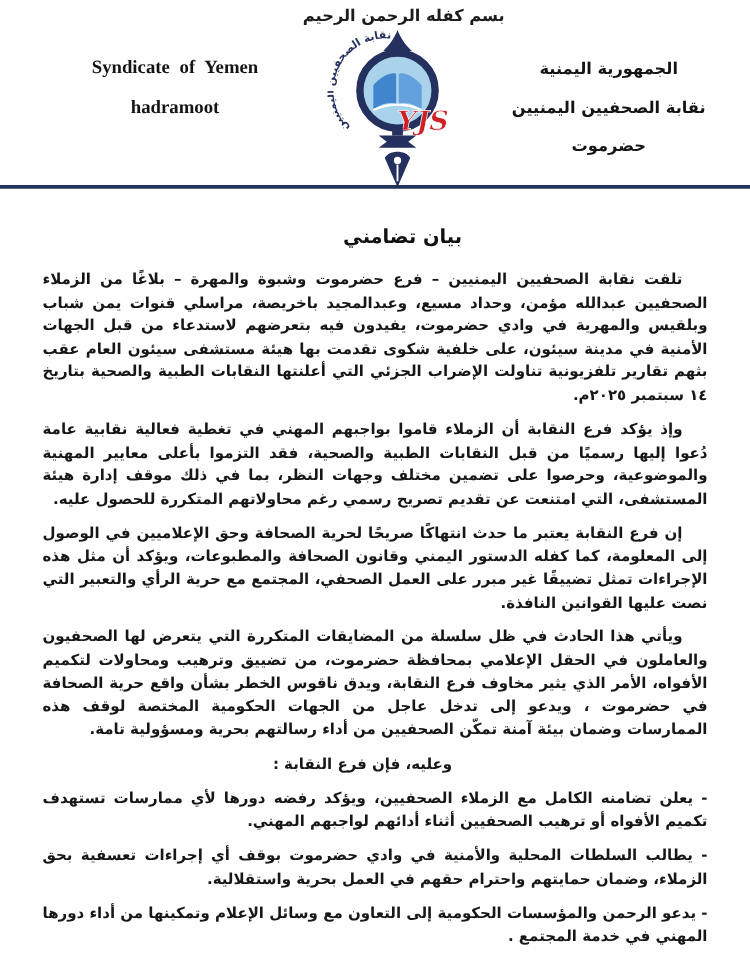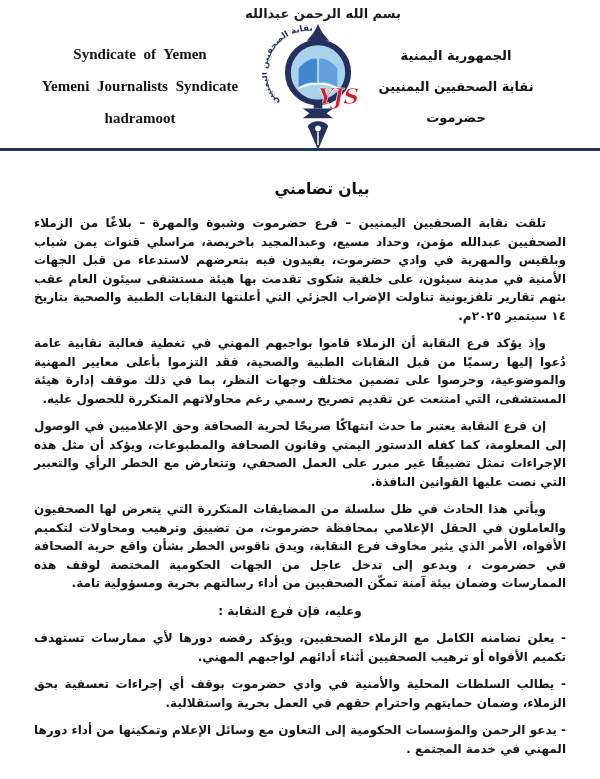--- a/index.html
+++ b/index.html
@@ -13,21 +13,21 @@
   .bismillah{
     position:absolute;top:6px;left:0;right:0;padding-left:46px;
     text-align:center;font-weight:bold;font-size:13px;direction:rtl;color:#1c1c1c;
   }
   .hdr-en{
     position:absolute;top:46px;left:26px;width:228px;text-align:center;
     font-family:"Liberation Serif",serif;font-weight:bold;font-size:15px;color:#141414;
   }
   .hdr-en .ln{margin-bottom:15px;word-spacing:4px;}
   .hdr-ar{
-    position:absolute;top:48px;right:39px;width:210px;text-align:center;
+    position:absolute;top:48px;right:8px;width:210px;text-align:center;
     font-weight:bold;font-size:13px;direction:rtl;color:#141414;
   }
   .hdr-ar .ln{margin-bottom:16px;}
   .logo-header{position:absolute;top:23px;left:262px;width:112px;height:129px;z-index:2;}
   .rule{position:absolute;bottom:0;left:0;right:0;height:3px;background:#22345c;}
   
   .title{
     text-align:center;font-weight:bold;font-size:15.5px;direction:rtl;
     margin:29px 0 16px;padding-left:44px;color:#111;
   }
@@ -39,25 +39,24 @@
   .body p{margin:0 0 9px;text-indent:20px;}
   .body p.intro{text-align:center;margin-bottom:9px;}
   .body p.bullet{text-indent:0;}
 </style>
 </head>
 <body>
 
 <div class="page">
 
   <div class="header">
-    <div class="bismillah">بسم الله الرحمن عبدالله</div>
+    <div class="bismillah">بسم كفله الرحمن الرحيم</div>
 
     <div class="hdr-en">
       <div class="ln">Syndicate of Yemen</div>
-      <div class="ln">Yemeni Journalists Syndicate</div>
       <div class="ln">hadramoot</div>
     </div>
 
     <div class="hdr-ar">
       <div class="ln">الجمهورية اليمنية</div>
       <div class="ln">نقابة الصحفيين اليمنيين</div>
       <div class="ln">حضرموت</div>
     </div>
 
     <svg class="logo-header" viewBox="0 0 104 120">
@@ -79,21 +78,21 @@
     </svg>
 
     <div class="rule"></div>
   </div>
 
   <div class="title">بيان تضامني</div>
 
   <div class="body">
     <p>تلقت نقابة الصحفيين اليمنيين – فرع حضرموت وشبوة والمهرة – بلاغًا من الزملاء الصحفيين عبدالله مؤمن، وحداد مسيع، وعبدالمجيد باخريصة، مراسلي قنوات يمن شباب وبلقيس والمهرية في وادي حضرموت، يفيدون فيه بتعرضهم لاستدعاء من قبل الجهات الأمنية في مدينة سيئون، على خلفية شكوى تقدمت بها هيئة مستشفى سيئون العام عقب بثهم تقارير تلفزيونية تناولت الإضراب الجزئي التي أعلنتها النقابات الطبية والصحية بتاريخ ١٤ سبتمبر ٢٠٢٥م.</p>
     <p>وإذ يؤكد فرع النقابة أن الزملاء قاموا بواجبهم المهني في تغطية فعالية نقابية عامة دُعوا إليها رسميًا من قبل النقابات الطبية والصحية، فقد التزموا بأعلى معايير المهنية والموضوعية، وحرصوا على تضمين مختلف وجهات النظر، بما في ذلك موقف إدارة هيئة المستشفى، التي امتنعت عن تقديم تصريح رسمي رغم محاولاتهم المتكررة للحصول عليه.</p>
-    <p>إن فرع النقابة يعتبر ما حدث انتهاكًا صريحًا لحرية الصحافة وحق الإعلاميين في الوصول إلى المعلومة، كما كفله الدستور اليمني وقانون الصحافة والمطبوعات، ويؤكد أن مثل هذه الإجراءات تمثل تضييقًا غير مبرر على العمل الصحفي، وتتعارض مع الخطر الرأي والتعبير التي نصت عليها القوانين النافذة.</p>
+    <p>إن فرع النقابة يعتبر ما حدث انتهاكًا صريحًا لحرية الصحافة وحق الإعلاميين في الوصول إلى المعلومة، كما كفله الدستور اليمني وقانون الصحافة والمطبوعات، ويؤكد أن مثل هذه الإجراءات تمثل تضييقًا غير مبرر على العمل الصحفي، المجتمع مع حرية الرأي والتعبير التي نصت عليها القوانين النافذة.</p>
     <p>ويأتي هذا الحادث في ظل سلسلة من المضايقات المتكررة التي يتعرض لها الصحفيون والعاملون في الحقل الإعلامي بمحافظة حضرموت، من تضييق وترهيب ومحاولات لتكميم الأفواه، الأمر الذي يثير مخاوف فرع النقابة، ويدق ناقوس الخطر بشأن واقع حرية الصحافة في حضرموت ، ويدعو إلى تدخل عاجل من الجهات الحكومية المختصة لوقف هذه الممارسات وضمان بيئة آمنة تمكّن الصحفيين من أداء رسالتهم بحرية ومسؤولية تامة.</p>
     <p class="intro">وعليه، فإن فرع النقابة :</p>
     <p class="bullet">- يعلن تضامنه الكامل مع الزملاء الصحفيين، ويؤكد رفضه دورها لأي ممارسات تستهدف تكميم الأفواه أو ترهيب الصحفيين أثناء أدائهم لواجبهم المهني.</p>
     <p class="bullet">- يطالب السلطات المحلية والأمنية في وادي حضرموت بوقف أي إجراءات تعسفية بحق الزملاء، وضمان حمايتهم واحترام حقهم في العمل بحرية واستقلالية.</p>
     <p class="bullet">- يدعو الرحمن والمؤسسات الحكومية إلى التعاون مع وسائل الإعلام وتمكينها من أداء دورها المهني في خدمة المجتمع .</p>
   </div>
 
 </div>
 
 </body></html>

